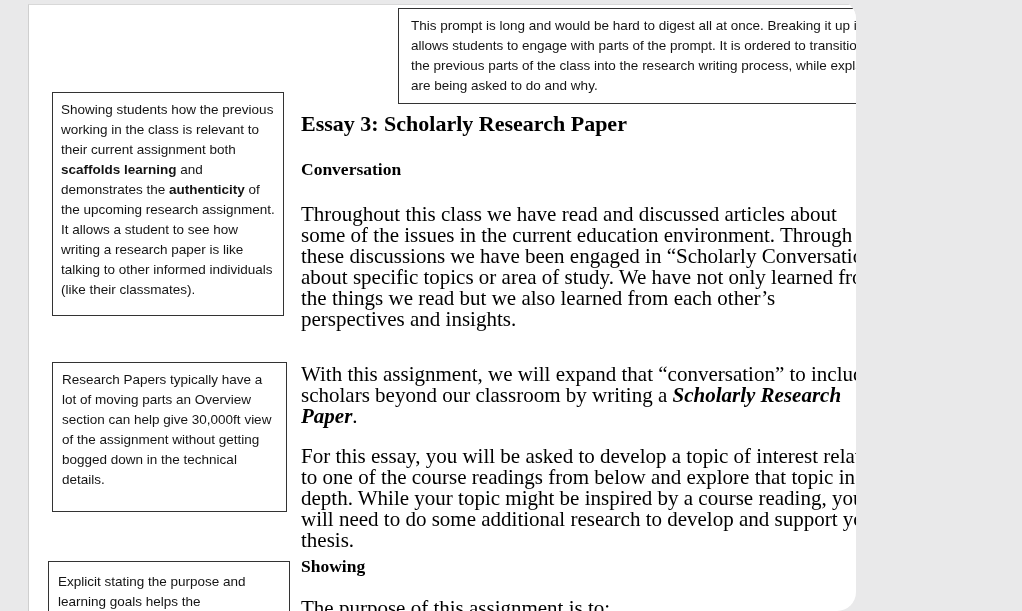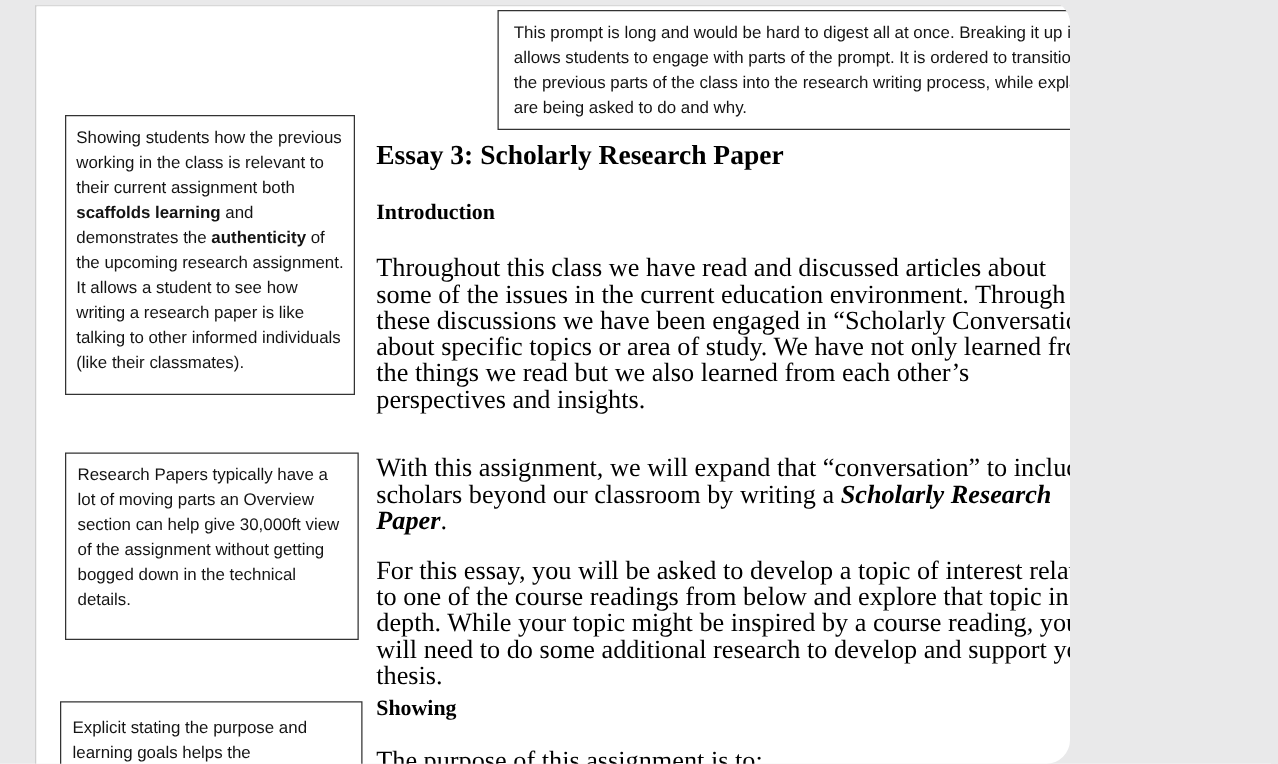--- a/index.html
+++ b/index.html
@@ -112,21 +112,21 @@
   <div class="note note-overview">
     <span>Research Papers typically have a lot of moving parts an Overview section can help give 30,000ft view of the assignment without getting bogged down in the technical details.</span>
   </div>
 
   <div class="note note-purpose">
     <span>Explicit stating the purpose and learning goals helps the</span>
   </div>
 
   <h1 class="doc-block doc-title">Essay 3: Scholarly Research Paper</h1>
 
-  <h2 class="doc-block doc-heading h-intro">Introduction</h2>
+  <h2 class="doc-block doc-heading h-intro">Conversation</h2>
 
   <p class="doc-block doc-para p-intro1">Throughout this class we have read and discussed articles about some of the issues in the current education environment. Through these discussions we have been engaged in “Scholarly Conversation” about specific topics or area of study. We have not only learned from the things we read but we also learned from each other’s perspectives and insights.</p>
 
   <p class="doc-block doc-para p-intro2"><span>With this assignment, we will expand that “conversation” to include scholars beyond our classroom by writing a </span><span style="font-weight: bold; font-style: italic;">Scholarly Research Paper</span><span>.</span></p>
 
 
   <p class="doc-block doc-para p-overview">For this essay, you will be asked to develop a topic of interest related to one of the course readings from below and explore that topic in depth. While your topic might be inspired by a course reading, you will need to do some additional research to develop and support your thesis.</p>
 
   <h2 class="doc-block doc-heading h-purpose">Showing</h2>
 

